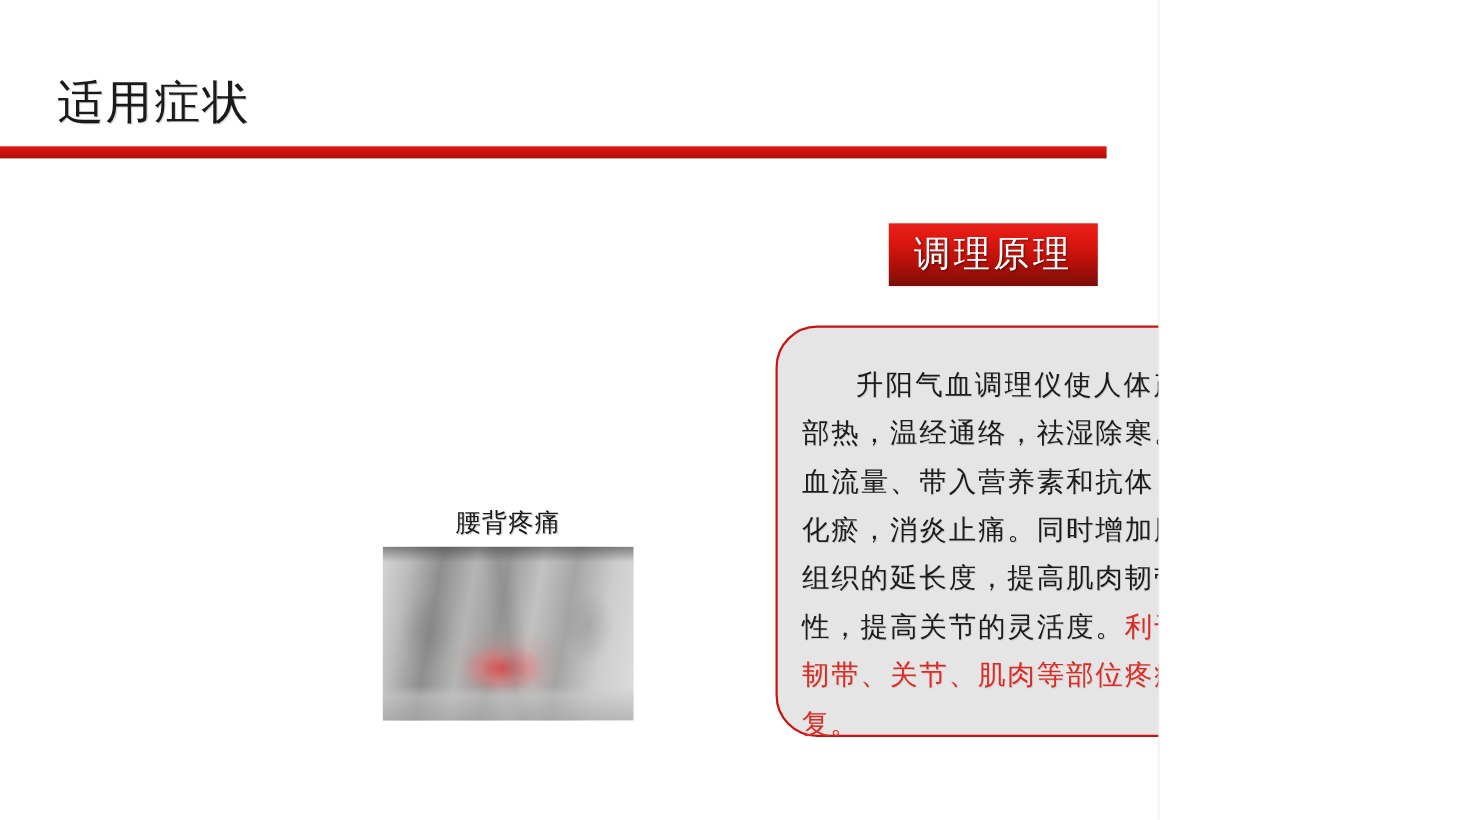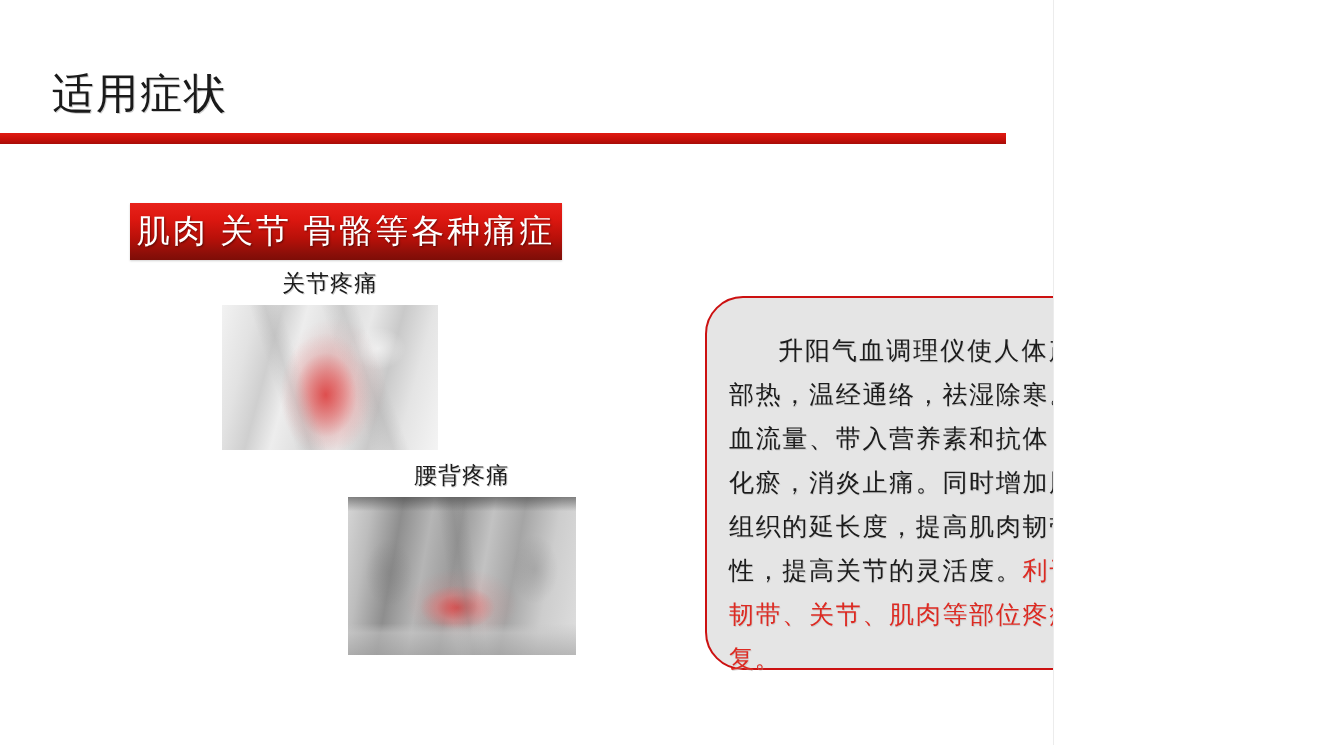--- a/index.html
+++ b/index.html
@@ -196,29 +196,25 @@
   .principle-text .hl { color: #dd2a22; }
 </style>
 </head>
 <body>
 
 <div class="slide">
 
   <div class="page-title">适用症状</div>
   <div class="title-rule"></div>
 
-  <div class="banner" id="banner-symptoms">
-    <span class="banner-label">肌肉  关节  骨骼等各种痛症</span>
+
+  <div class="banner" id="banner-principle">
+    <span class="banner-label">调理原理</span>
   </div>
 
-
-  <div class="figure" id="fig-knee">
-    <div class="figure-caption">关节疼痛</div>
-    <div class="photo"></div>
-  </div>
 
 
   <div class="figure" id="fig-back">
     <div class="figure-caption">腰背疼痛</div>
     <div class="photo"></div>
   </div>
 
   <div id="principle-box">
     <div class="principle-text">
       <span class="indent"></span><span>升阳气血调理仪使人体产生内部热，温经通络，祛湿除寒。增加血流量、带入营养素和抗体，活血化瘀，消炎止痛。同时增加肌腱等组织的延长度，提高肌肉韧带的弹性，提高关节的灵活度。</span><span class="hl">利于筋、韧带、关节、肌肉等部位疼痛的恢复。</span>

